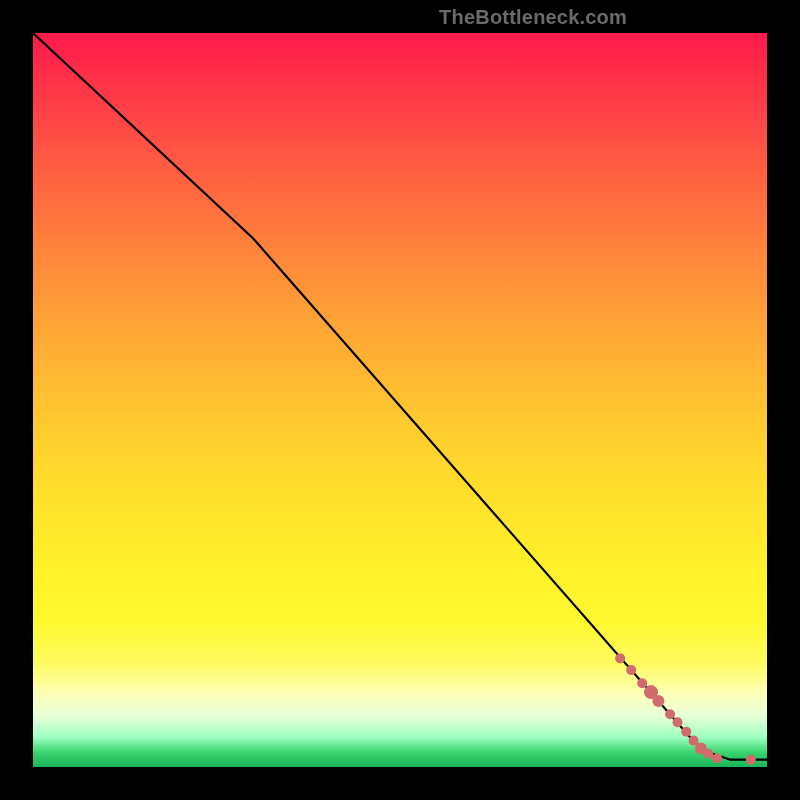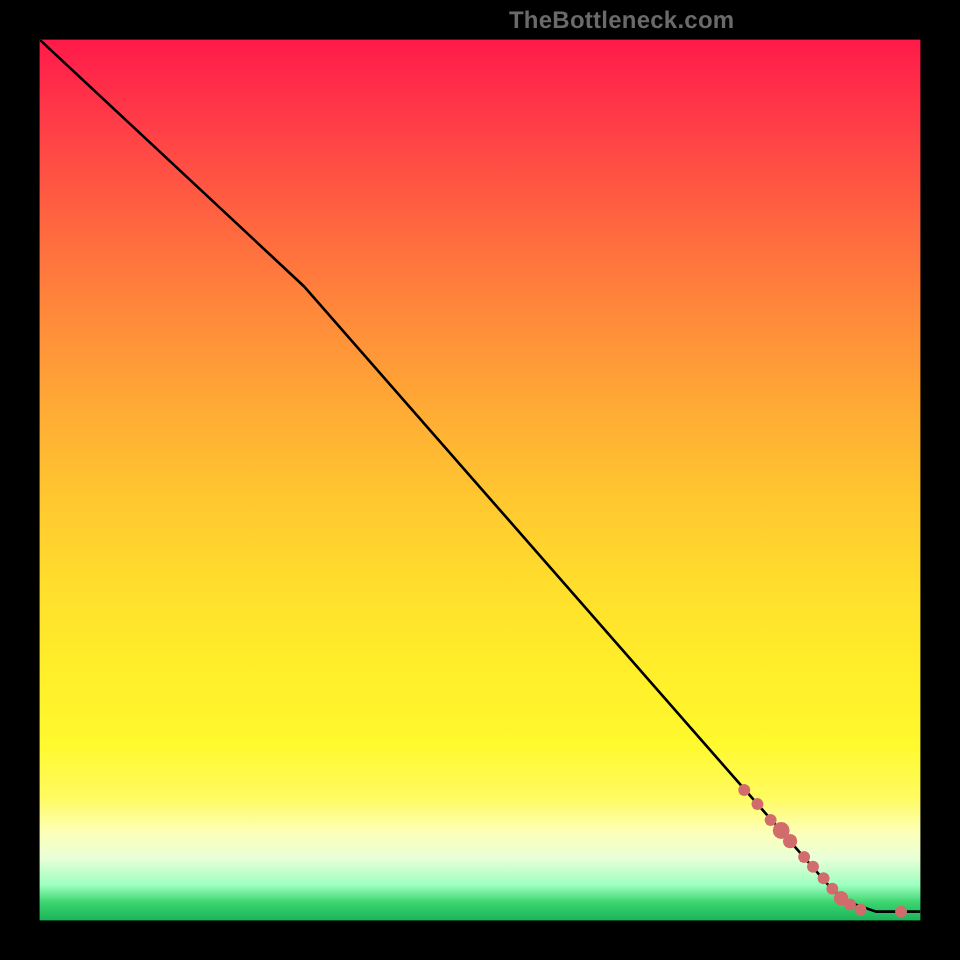--- a/index.html
+++ b/index.html
@@ -10,20 +10,21 @@
     background: #000;
     overflow: hidden;
   }
   .frame {
     position: absolute;
     left: 0;
     top: 0;
     width: 648px;
     height: 800px;
     background: #000;
+    padding-left: 15px;
   }
   .plot {
     position: absolute;
     left: 33px;
     top: 33px;
     width: 734px;
     height: 734px;
     background: linear-gradient(
       to bottom,
       #ff1a4a 0%,

